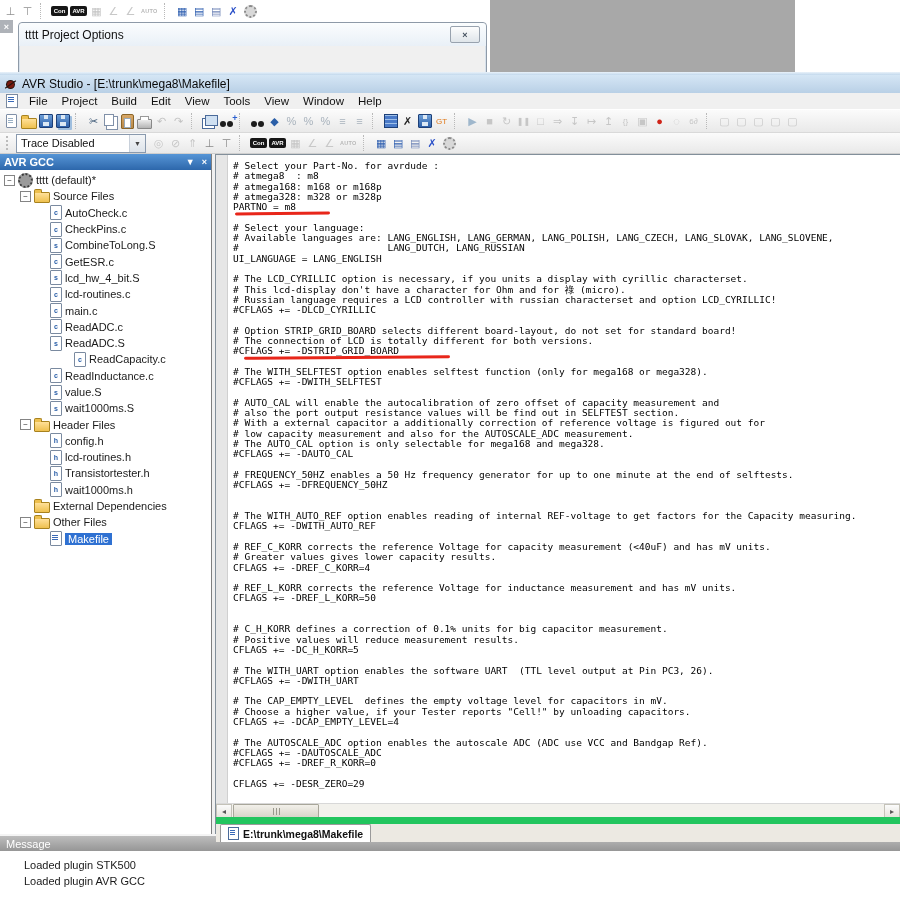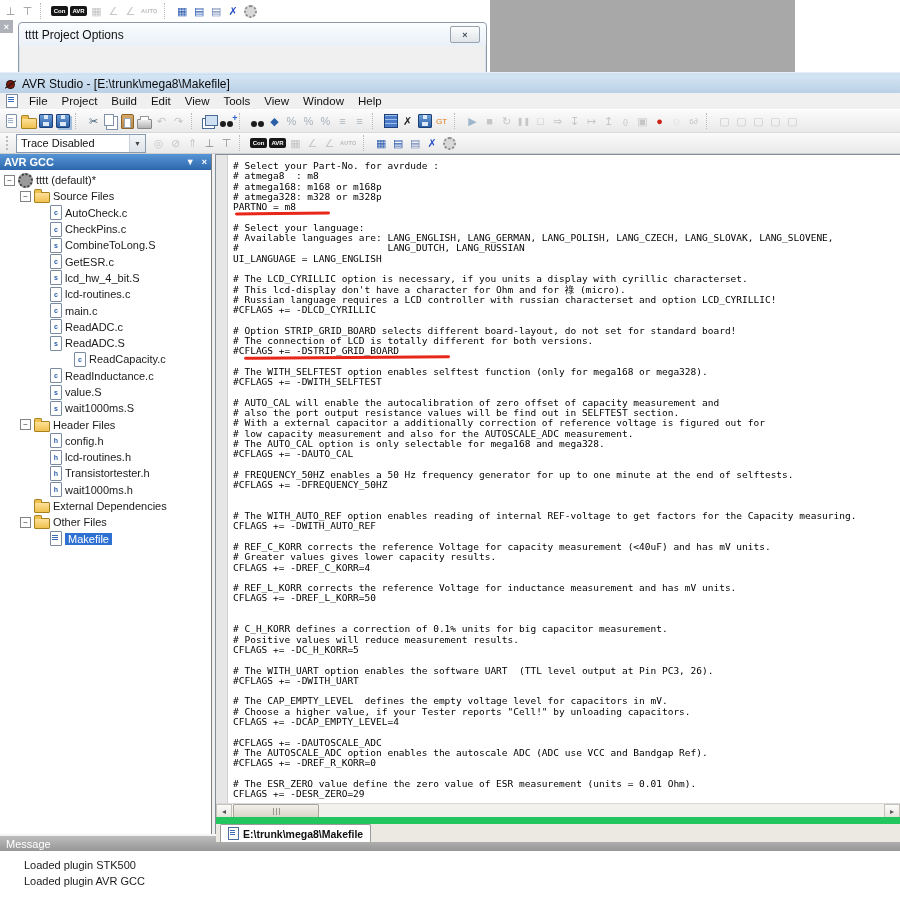--- a/index.html
+++ b/index.html
@@ -451,25 +451,24 @@
             <div class="edline"># Positive values will reduce measurement results.</div>
             <div class="edline">CFLAGS += -DC_H_KORR=5</div>
             <div class="edline"></div>
             <div class="edline"># The WITH_UART option enables the software UART  (TTL level output at Pin PC3, 26).</div>
             <div class="edline">#CFLAGS += -DWITH_UART</div>
             <div class="edline"></div>
             <div class="edline"># The CAP_EMPTY_LEVEL  defines the empty voltage level for capacitors in mV.</div>
             <div class="edline"># Choose a higher value, if your Tester reports "Cell!" by unloading capacitors.</div>
             <div class="edline">CFLAGS += -DCAP_EMPTY_LEVEL=4</div>
             <div class="edline"></div>
+            <div class="edline"># The AUTOSCALE_ADC option enables the autoscale ADC (ADC use VCC and Bandgap Ref).</div>
             <div class="edline">#CFLAGS += -DAUTOSCALE_ADC</div>
-            <div class="edline"># The AUTOSCALE_ADC option enables the autoscale ADC (ADC use VCC and Bandgap Ref).</div>
             <div class="edline">#CFLAGS += -DREF_R_KORR=0</div>
             <div class="edline"></div>
-            <div class="edline"># The ESR_ZERO value define the zero value of ESR measurement (units = 0.01 Ohm).</div>
             <div class="edline">CFLAGS += -DESR_ZERO=29</div>
             <div class="redmark" style="left: 2px; width: 95px; top: 52px; transform: rotate(-0.5deg);"></div>
             <div class="redmark" style="left: 11px; width: 206px; top: 196.2px; transform: rotate(-0.4deg);"></div>
           </div>
       </div>
       <div class="hscroll">
         <span class="harr">◂</span>
         <span class="hthumb">
             <i></i>
             <i></i>

